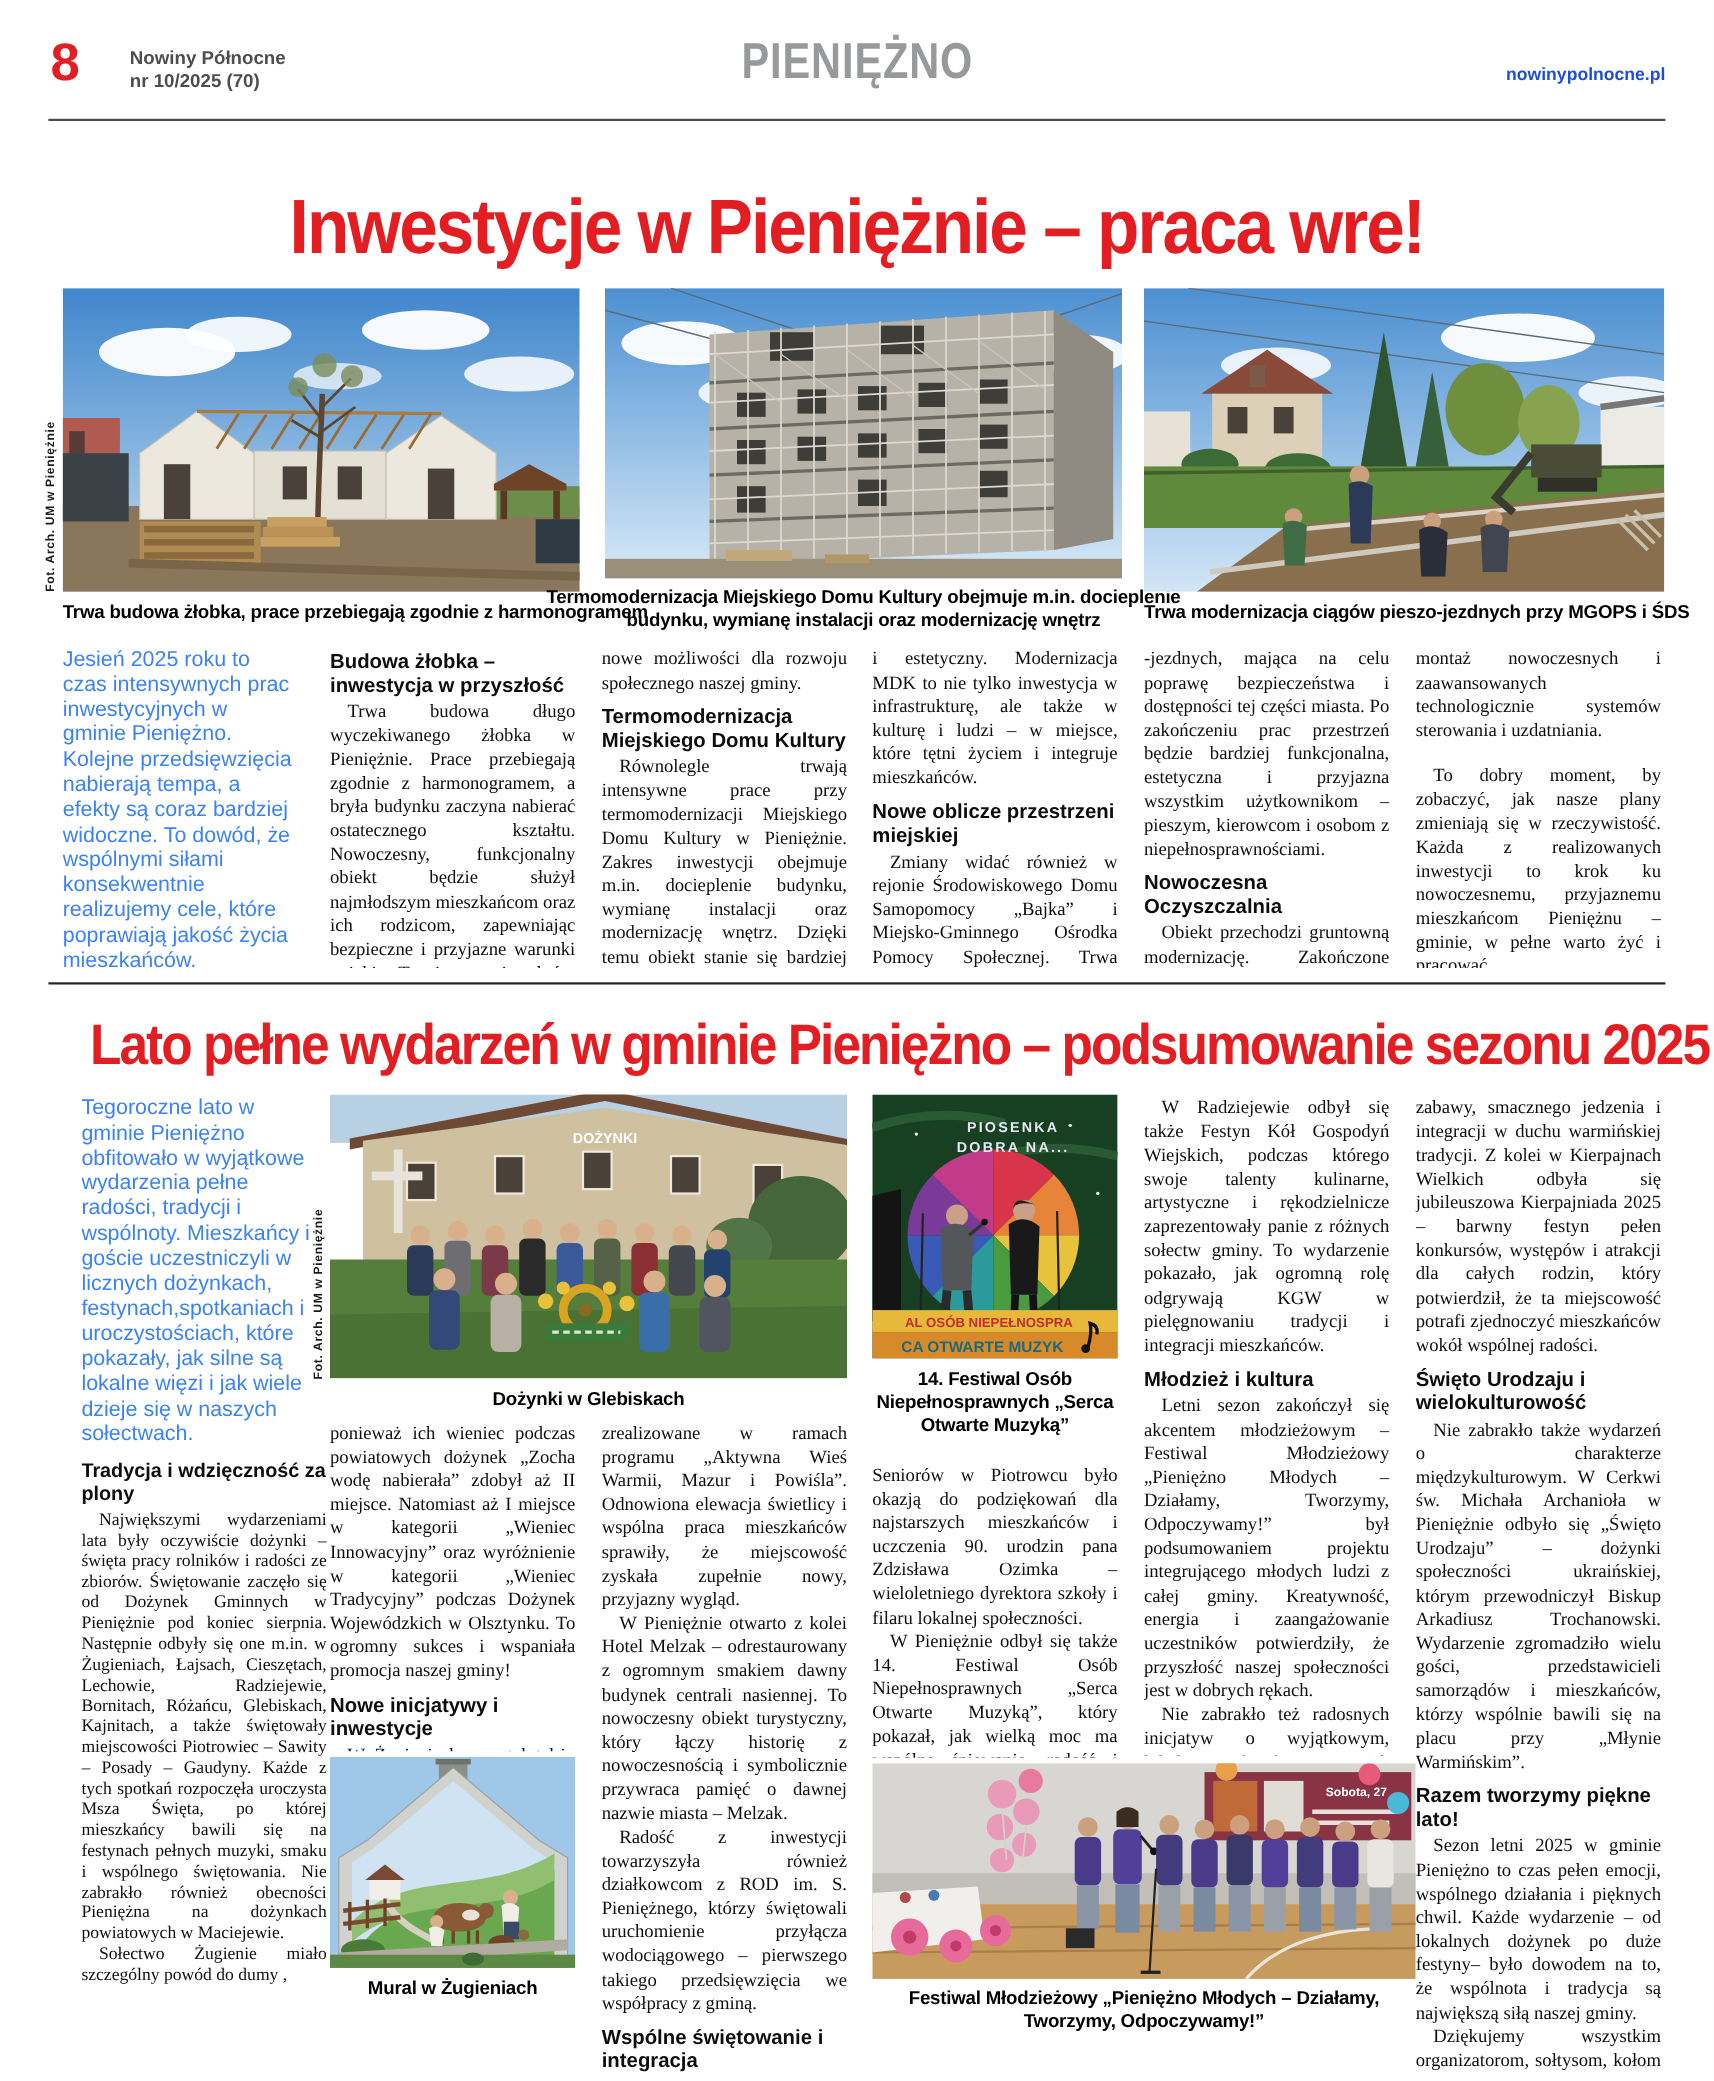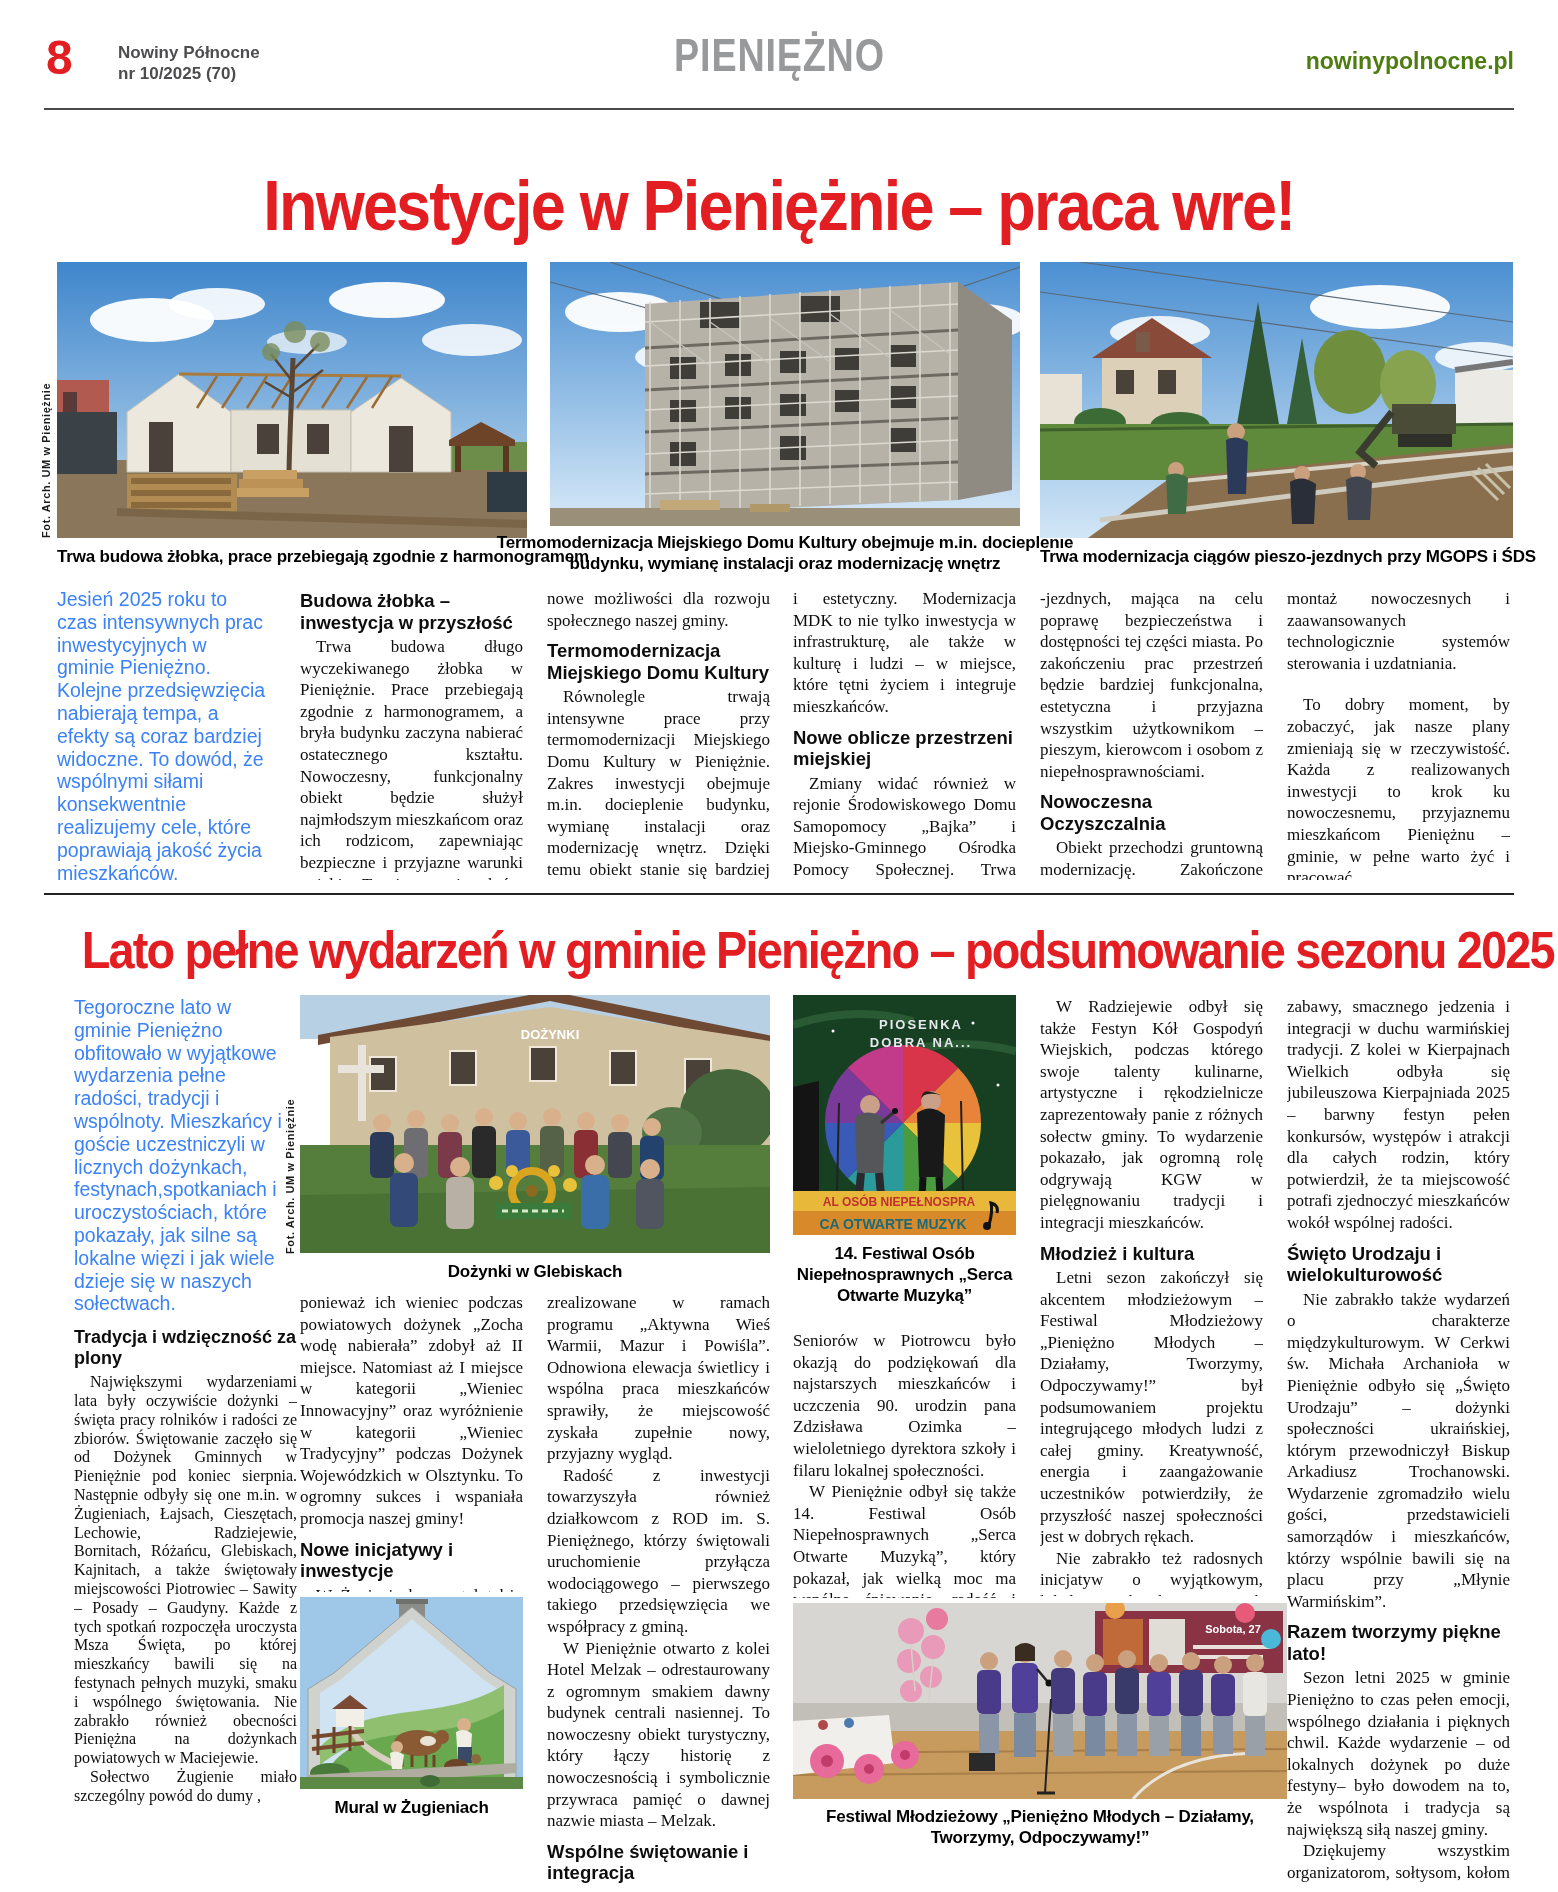--- a/index.html
+++ b/index.html
@@ -3,21 +3,21 @@
 <meta charset="utf-8">
 <style>
   html,body{margin:0;padding:0;background:#e9e9e9;}
   .page{position:relative;width:1558px;height:1892px;background:#ffffff;margin:0 auto;overflow:hidden;
         font-family:"Liberation Sans",sans-serif;color:#111;}
   
   .pagenum{position:absolute;left:46px;top:30px;font-size:48px;font-weight:bold;color:#e31e23;}
   .jinfo{position:absolute;left:118px;top:42px;font-size:17px;line-height:21px;color:#4d4d4f;font-weight:bold;}
   .section-name{position:absolute;left:0;right:0;top:28px;text-align:center;font-size:46px;font-weight:bold;color:#97999b;}
   .section-name span{display:inline-block;transform:scaleX(.82);letter-spacing:1px;}
-  .site{position:absolute;right:44px;top:48px;font-size:23px;color:#4d7c0f;font-weight:bold;}
+  .site{position:absolute;right:44px;top:60px;font-size:16px;color:#1d4ed8;font-weight:bold;}
   .hrule{position:absolute;left:44px;right:44px;top:108px;height:2px;background:#4a4a4c;}
   
   .headline{position:absolute;left:0;right:0;text-align:center;color:#e31e23;font-weight:bold;white-space:nowrap;}
   .headline>span{display:inline-block;transform:scaleX(.9);letter-spacing:-2px;}
   #h1{top:128px;font-size:70px;margin-top:38px;}
   #h2{top:920px;font-size:52px;text-decoration:underline;}
   
   figure{margin:0;padding:0;position:absolute;}
   figure svg{display:block;width:100%;height:100%;}
   .photo-caption{position:absolute;font-weight:bold;font-size:17px;line-height:21px;text-align:center;letter-spacing:-.2px;color:#000;}
@@ -334,22 +334,22 @@
       <ellipse cx="30" cy="176" rx="20" ry="10" fill="#4a7a3a"></ellipse>
       <polygon points="8,178 216,166 216,176 8,190" fill="#b0aca0"></polygon>
       <rect y="180" width="223" height="12" fill="#5c8a44"></rect>
       <ellipse cx="130" cy="184" rx="10" ry="6" fill="#3f6b35"></ellipse>
     </svg>
   </figure>
   <div class="photo-caption" style="left:300px;top:1797px;width:223px;">Mural w Żugieniach</div>
 
   <div class="col" style="left:547px;top:1292px;height:598px;">
     <p>zrealizowane w ramach programu „Aktywna Wieś Warmii, Mazur i Powiśla”. Odnowiona elewacja świetlicy i wspólna praca mieszkańców sprawiły, że miejscowość zyskała zupełnie nowy, przyjazny wygląd.</p>
+    <p class="indent">W Pieniężnie otwarto z kolei Hotel Melzak – odrestaurowany z ogromnym smakiem dawny budynek centrali nasiennej. To nowoczesny obiekt turystyczny, który łączy historię z nowoczesnością i symbolicznie przywraca pamięć o dawnej nazwie miasta – Melzak.</p>
     <p class="indent">Radość z inwestycji towarzyszyła również działkowcom z ROD im. S. Pieniężnego, którzy świętowali uruchomienie przyłącza wodociągowego – pierwszego takiego przedsięwzięcia we współpracy z gminą.</p>
-    <p class="indent">W Pieniężnie otwarto z kolei Hotel Melzak – odrestaurowany z ogromnym smakiem dawny budynek centrali nasiennej. To nowoczesny obiekt turystyczny, który łączy historię z nowoczesnością i symbolicznie przywraca pamięć o dawnej nazwie miasta – Melzak.</p>
     <div class="subhead">Wspólne świętowanie i integracja</div>
     <p class="indent">Nie zabrakło wydarzeń, które łączyły pokolenia. Święto</p>
   </div>
 
   <figure style="left:793px;top:995px;width:223px;height:240px;">
     <svg viewBox="0 0 223 240" preserveAspectRatio="none">
       <rect width="223" height="240" fill="#173f22"></rect>
       <path d="M0 30 Q 60 10 120 26 M100 60 Q 160 40 223 56" stroke="#2a5a33" stroke-width="8" fill="none"></path>
       <g>
         <path d="M110 128 L110 50 A78 78 0 0 1 165.2 72.9 Z" fill="#d8344a"></path>

